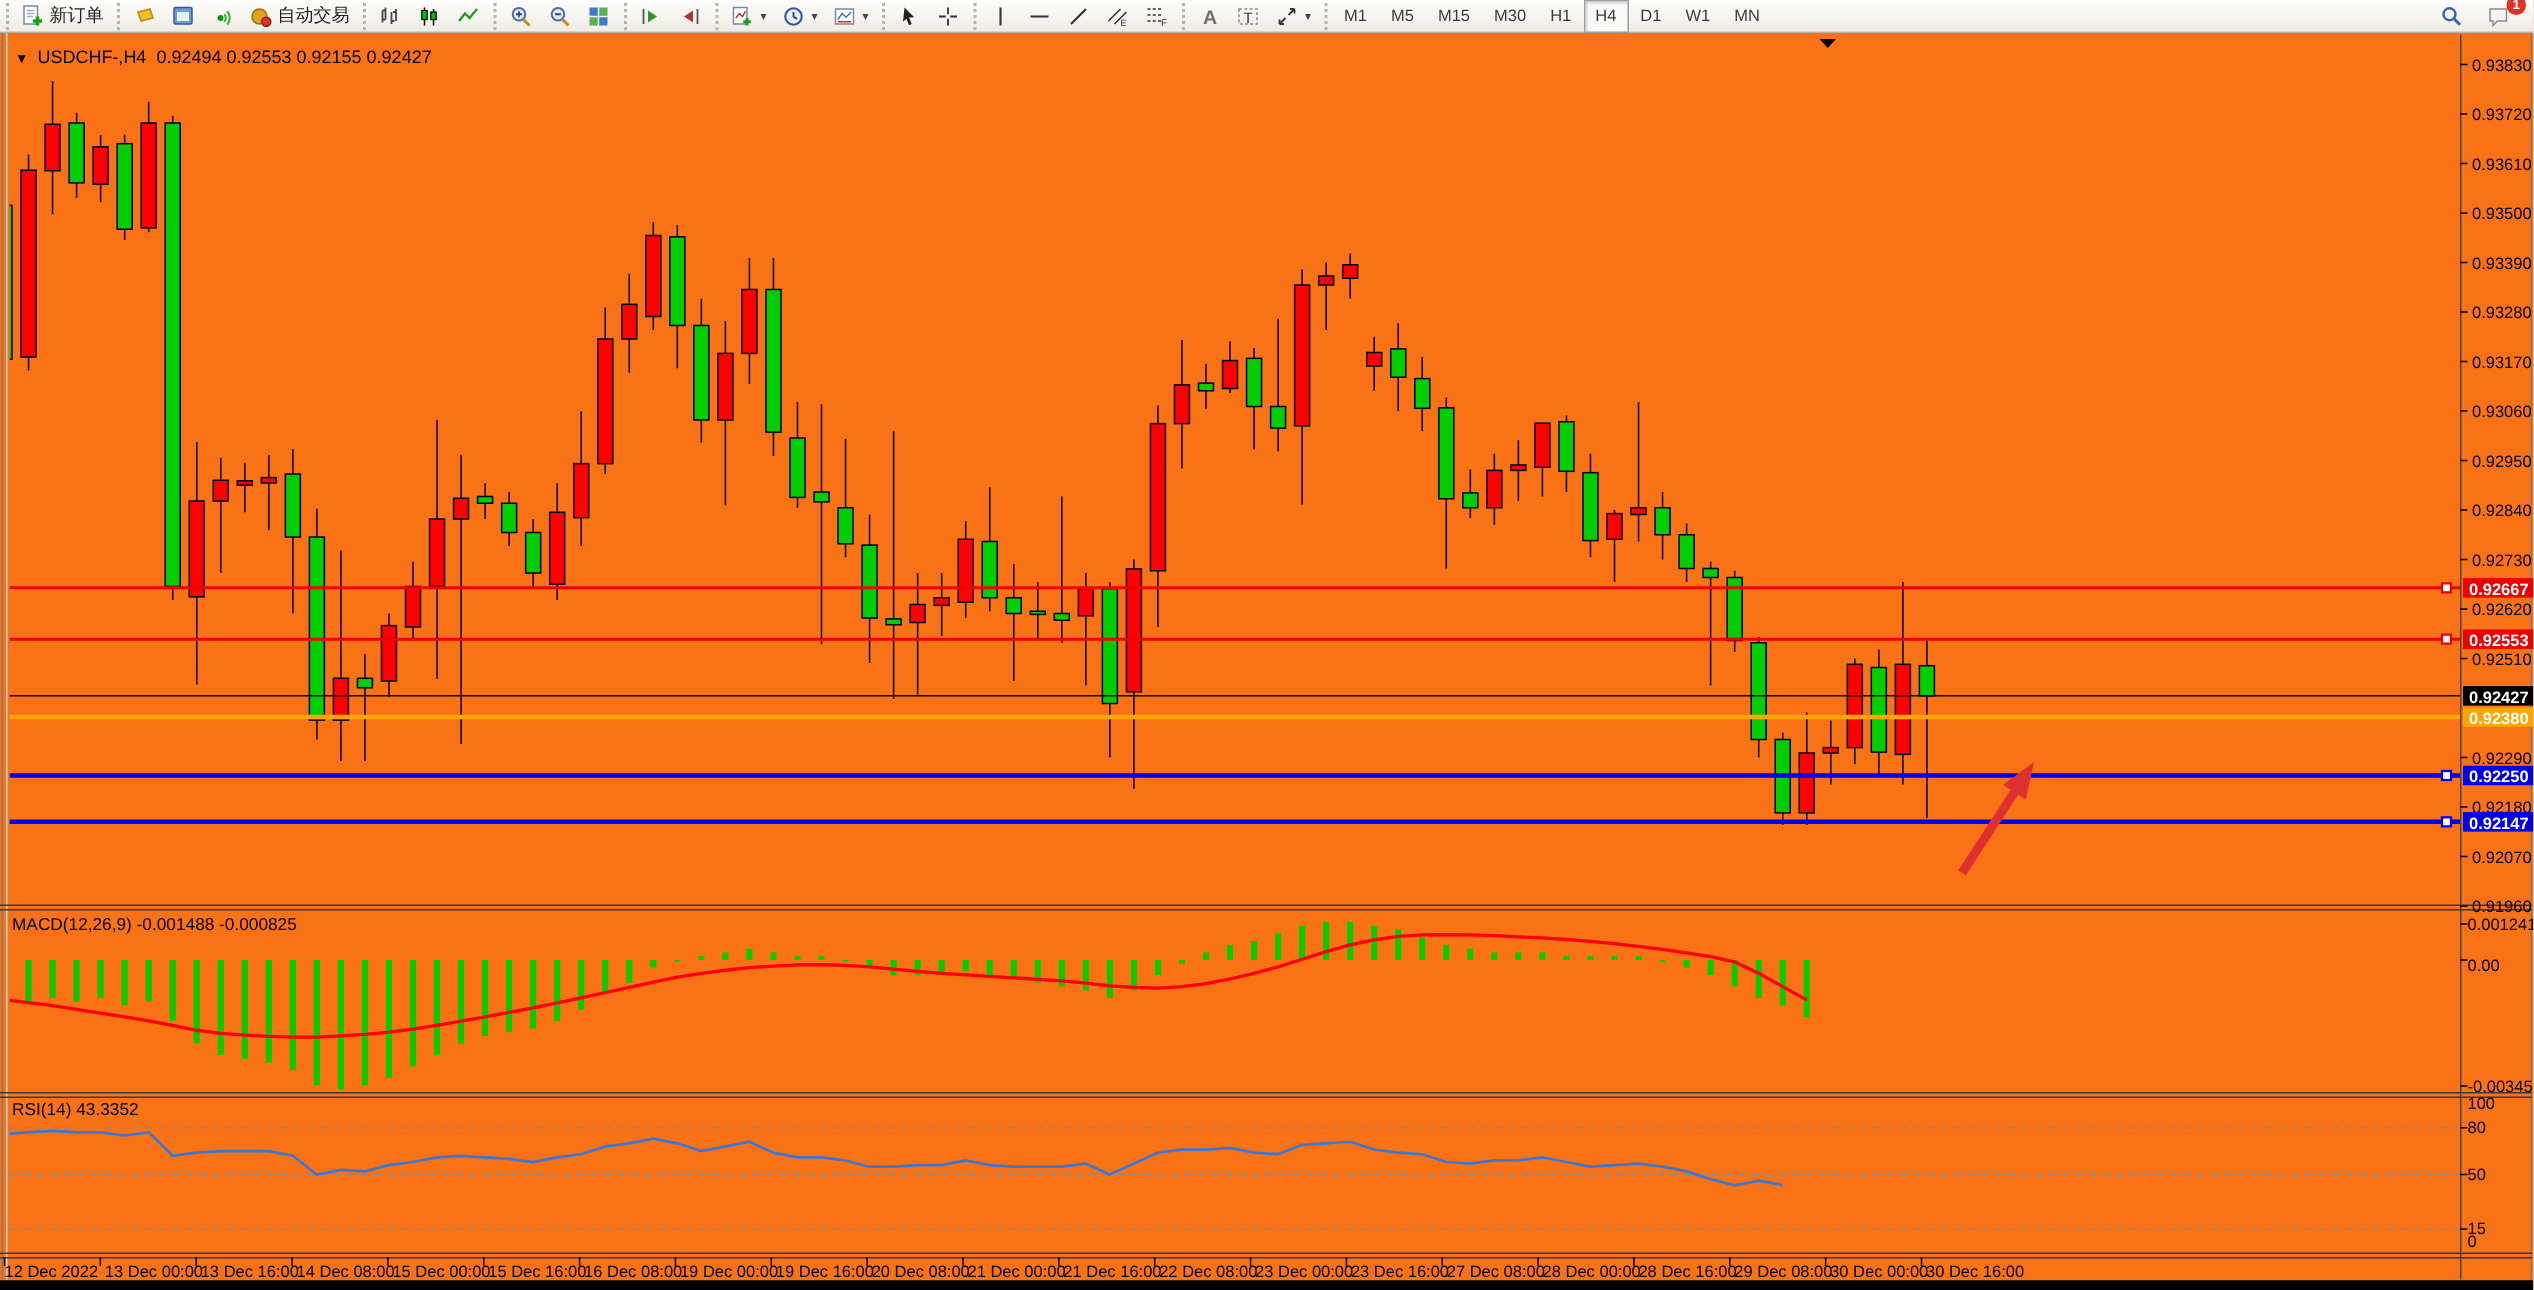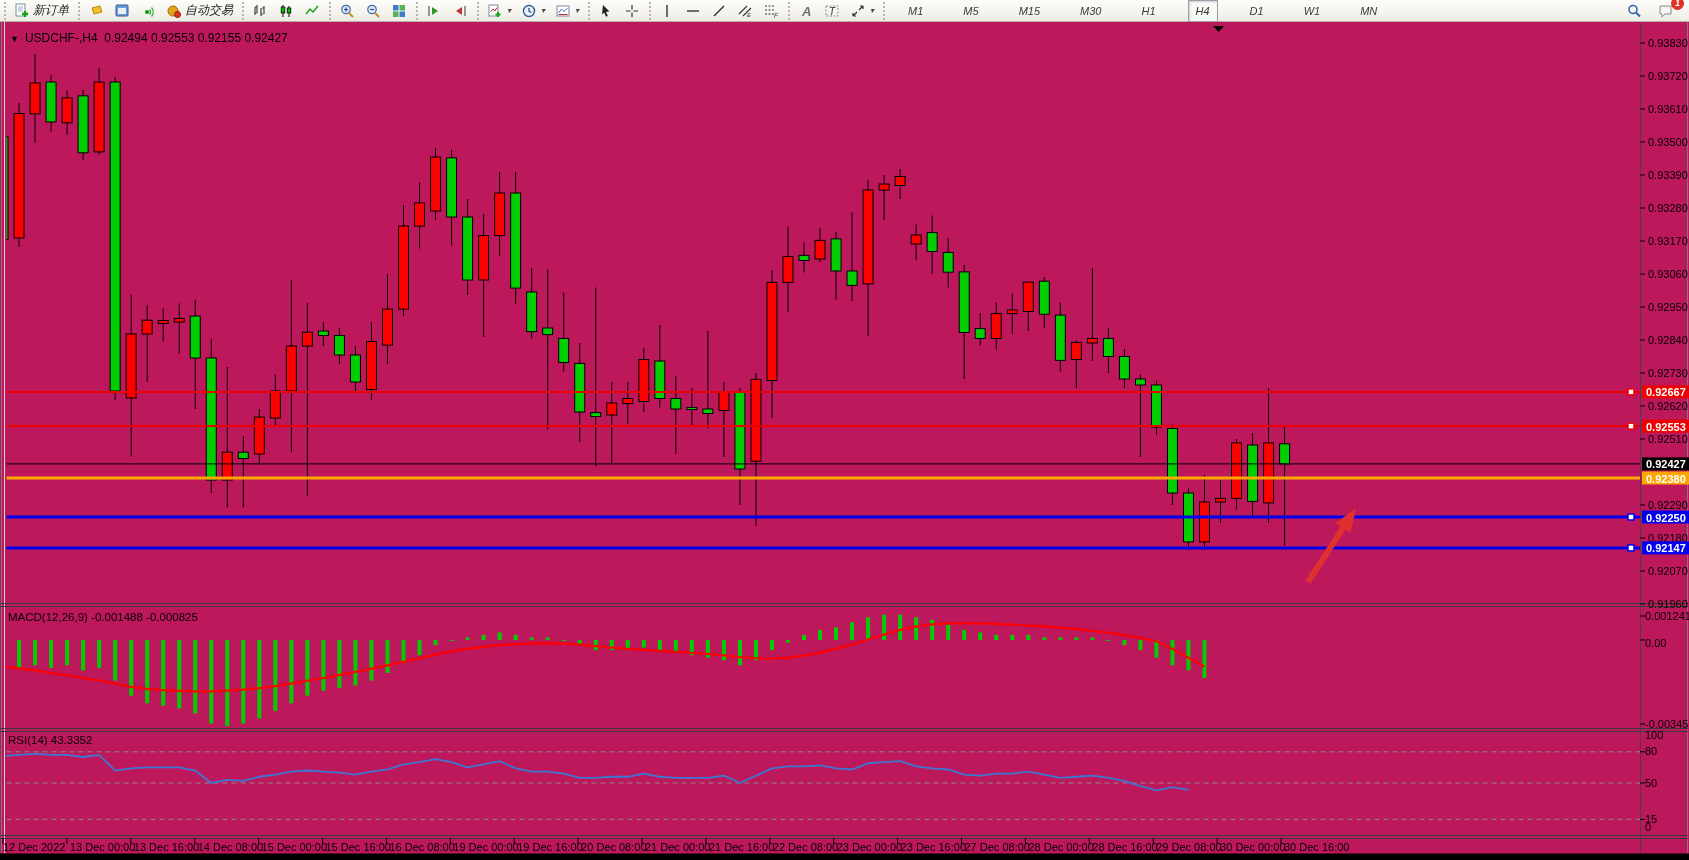--- a/index.html
+++ b/index.html
@@ -1,26 +1,26 @@
 <!DOCTYPE html>
 <html><head>
 <meta charset="utf-8">
 <style>
   html,body{margin:0;padding:0;background:#fff;}
   body{width:1689px;height:860px;overflow:hidden;font-family:"Liberation Sans",sans-serif;position:relative;}
-  #toolbar{position:absolute;left:0;top:0;width:1689px;height:22px;background:linear-gradient(#fdfdfb,#efece5);border-bottom:1px solid #b5b1a8;display:flex;align-items:center;box-sizing:border-box;font-style:italic;}
+  #toolbar{position:absolute;left:0;top:0;width:1689px;height:22px;background:linear-gradient(#fdfdfb,#efece5);border-bottom:1px solid #b5b1a8;display:flex;align-items:center;box-sizing:border-box;}
   .tb-btn{display:flex;align-items:center;gap:3px;padding:1px 3px;margin:0 1px;border:1px solid transparent;border-radius:2px;height:18px;cursor:default;}
   .tb-label{font-size:12px;color:#222;white-space:nowrap;}
   .tb-sep{width:5px;height:18px;margin:0 2px;background:repeating-linear-gradient(to bottom,#b9b5ac 0 2px,transparent 2px 4px);background-size:2px 100%;background-repeat:no-repeat;background-position:center;}
   .tb-caret{font-size:8px;color:#444;margin-left:1px;}
-  .tf-btn{font-size:11px;color:#3a3a3a;padding:2px 7px;margin:12px;border:1px solid transparent;height:16px;line-height:16px;}
+  .tf-btn{font-size:11px;color:#3a3a3a;padding:2px 7px;margin:0;border:1px solid transparent;height:16px;line-height:16px;}
   .tf-btn.active{background:#faf9f6;border:1px solid #9aa0a8;box-shadow:inset 1px 1px 2px rgba(0,0,0,.18);}
   #tb-right{margin-left:auto;display:flex;align-items:center;gap:6px;padding-right:10px;}
   .badge{position:absolute;top:-4px;right:-7px;background:#e03224;color:#fff;border-radius:7px;font-size:9px;min-width:13px;height:13px;line-height:13px;text-align:center;font-weight:bold;}
-  #chartwrap{position:absolute;left:0;top:22px;width:1689px;height:838px;background:#be185d;}
+  #chartwrap{position:absolute;left:0;top:22px;width:1689px;height:838px;background:#f97316;}
   .ovl{position:absolute;font-size:12px;color:#000;white-space:nowrap;z-index:5;}
   #pane-title{left:10px;top:9px;}
   #pane-title .tri{font-size:9px;margin-right:6px;}
   #macd-label{left:8px;top:589px;font-size:11.5px;}
   #rsi-label{left:8px;top:712px;font-size:11.5px;text-align:center;}
   svg text{font-family:"Liberation Sans",sans-serif;}
 </style>
 </head>
 <body>
 

